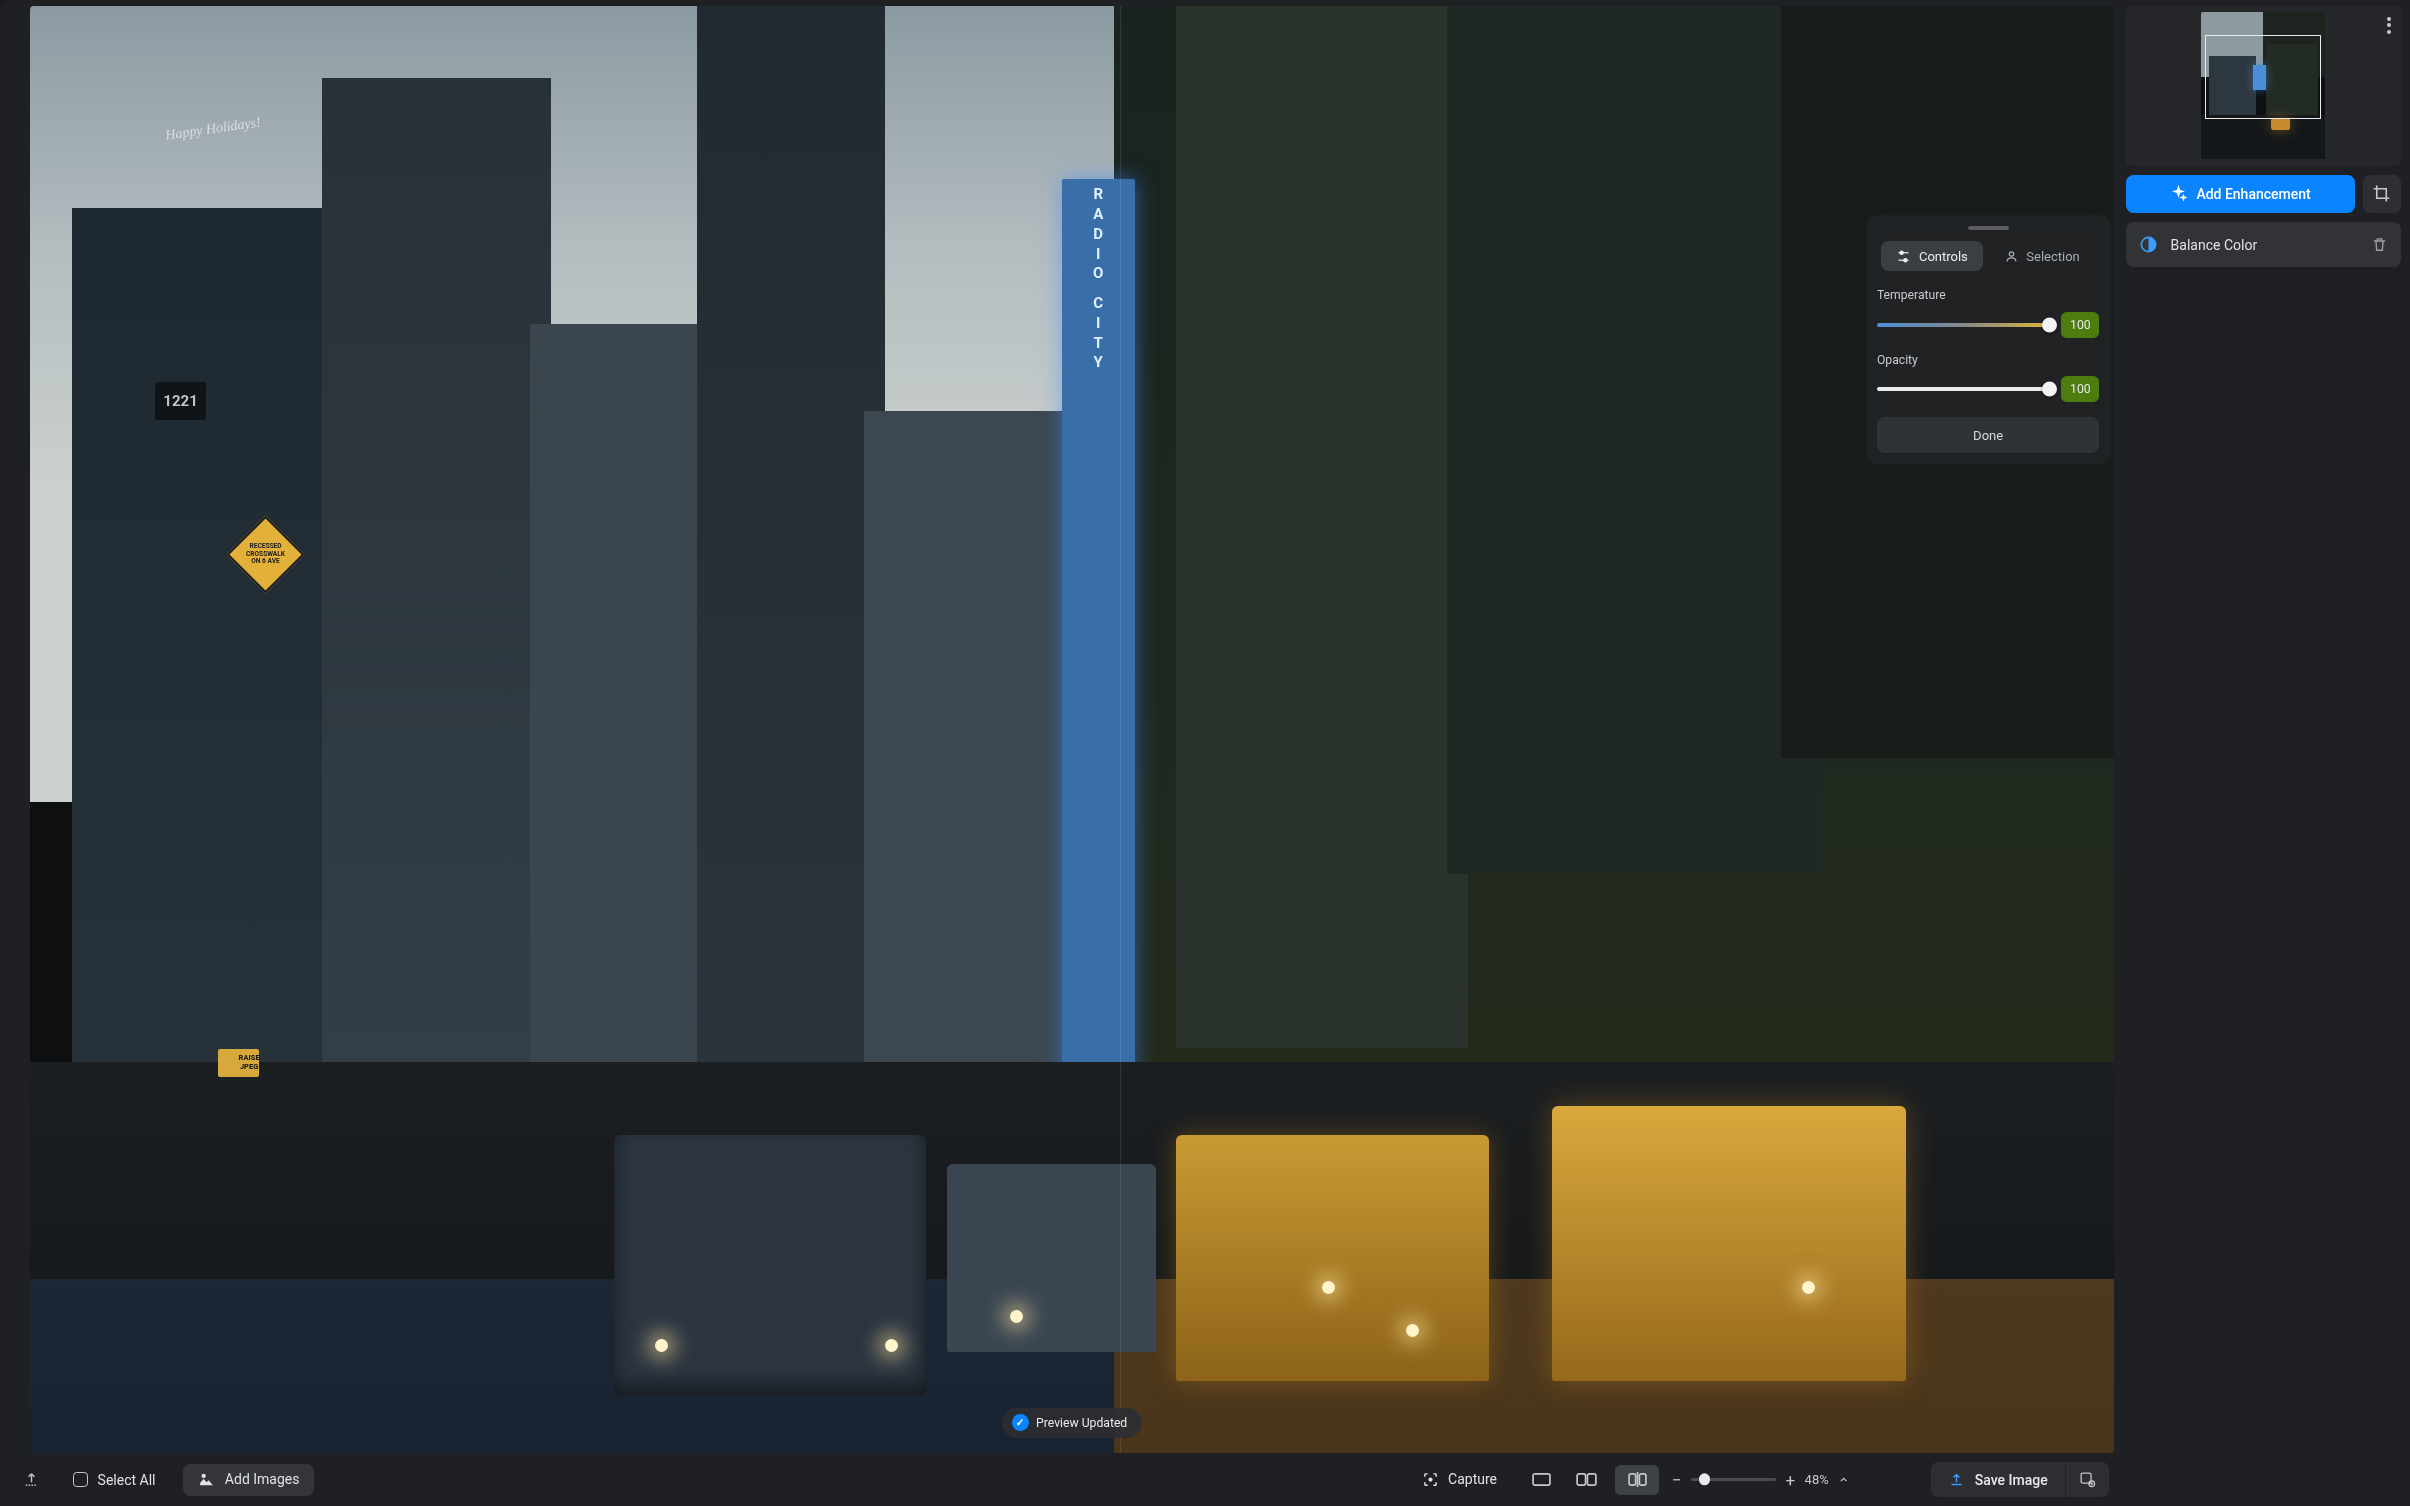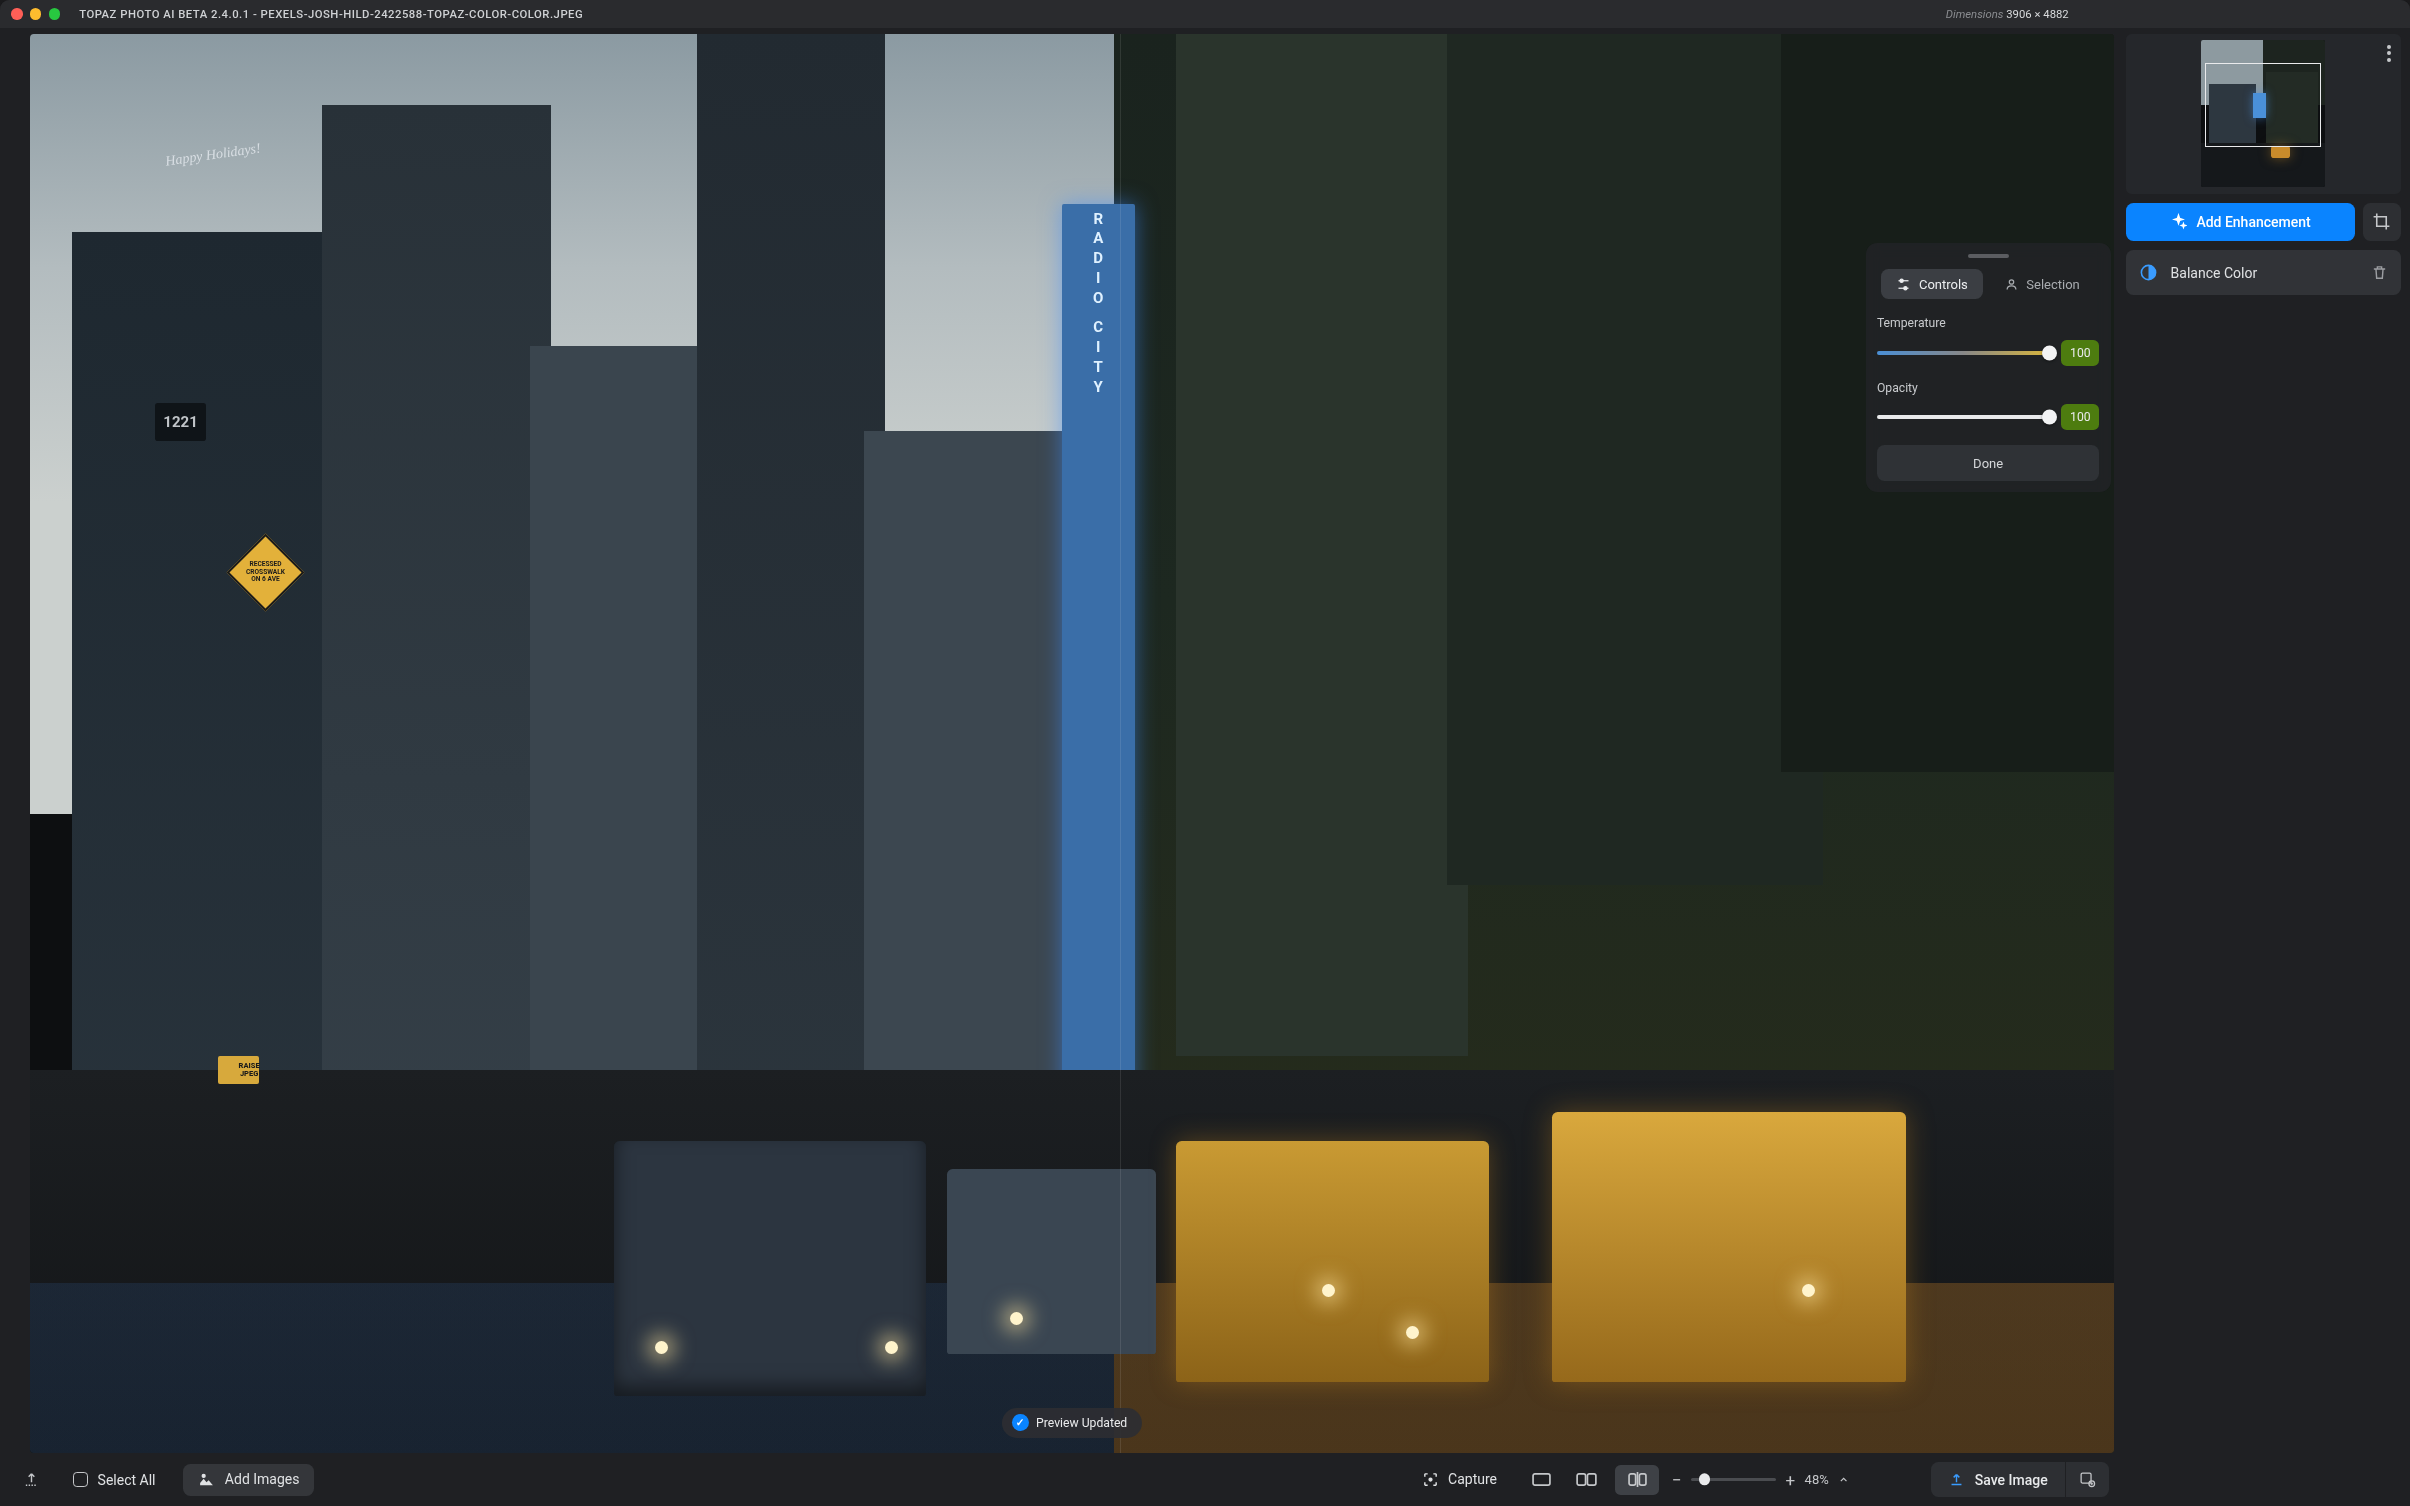--- a/index.html
+++ b/index.html
@@ -106,33 +106,20 @@
 .save-btn { display: flex; align-items: center; gap: 9.4px; padding: 9.4px 17px; color: #e8eaec; font-size: 14px; font-weight: 500; cursor: pointer; }
 .save-side { padding: 9.4px 13px; border-left: 0.9px solid #1f2023; color: #c5c7ca; cursor: pointer; }
 
 svg { display: block; }
 </style>
 </head>
 <body>
 
 <div class="window">
 
-  <div class="titlebar">
-    <div class="traffic">
-      <div class="tl red"></div>
-      <div class="tl yellow"></div>
-      <div class="tl green"></div>
-    </div>
-    <div class="title-text">TOPAZ PHOTO AI BETA 2.4.0.1 - PEXELS-JOSH-HILD-2422588-TOPAZ-COLOR-COLOR.JPEG</div>
-    <div class="dimensions">
-      <span class="dim-label">Dimensions</span>
-      <span> </span>
-      <span class="dim-val">3906 × 4882</span>
-    </div>
-  </div>
 
   <div class="body">
 
     <div class="canvas-zone">
       <div class="canvas">
         <div class="image-frame">
           <div class="sky-left"></div>
           <div class="right-dark"></div>
           <div class="building b1"></div>
             <div class="building b2"></div>

